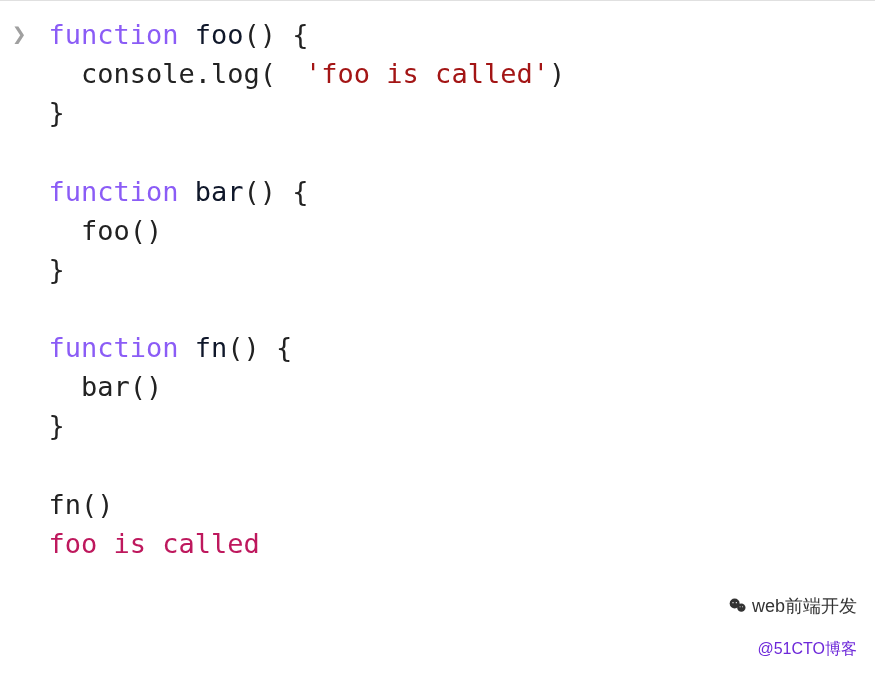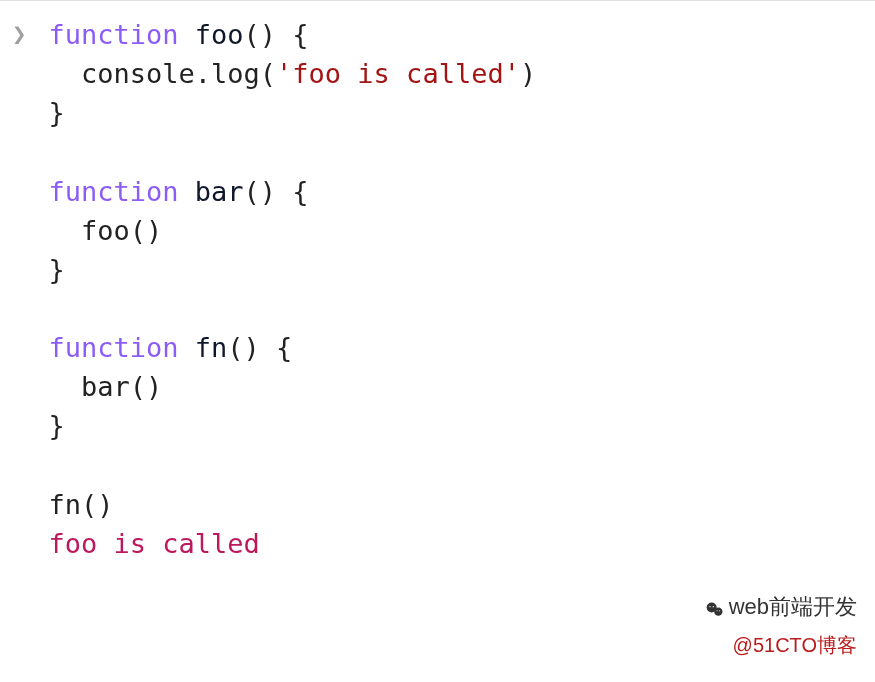--- a/index.html
+++ b/index.html
@@ -39,49 +39,50 @@
       color: #8b5cf6;
     }
     .fn-name {
       color: #0f172a;
     }
     .plain {
       color: #222;
     }
     .str {
       color: #a31515;
+      margin-left: 29px;
     }
     .output {
       color: #be185d;
     }
     .watermark-container {
       position: absolute;
       right: 18px;
       bottom: 22px;
       text-align: right;
     }
     .watermark-top {
       color: #333;
-      font-size: 22px;
+      font-size: 18px;
       font-family: sans-serif;
       display: flex;
       align-items: center;
       justify-content: flex-end;
       gap: 4px;
     }
     .wechat-icon {
       width: 20px;
       height: 20px;
       display: inline-block;
     }
     .watermark-bottom {
-      color: #b91c1c;
-      font-size: 20px;
+      color: #6d28d9;
+      font-size: 16px;
       font-family: sans-serif;
-      margin-top: 8px;
+      margin-top: 18px;
     }
   </style>
 </head>
 <body>
 
 <div class="console-container">
   <div class="prompt-arrow">❯</div>
   <div class="code-block"><span class="kw">function</span><span class="plain"> </span><span class="fn-name">foo</span><span class="plain">()</span><span class="plain"> {</span>
 <span class="plain">  </span><span class="plain">console</span><span class="plain">.</span><span class="plain">log</span><span class="plain">(</span><span class="str">'foo is called'</span><span class="plain">)</span>
 <span class="plain">}</span>

